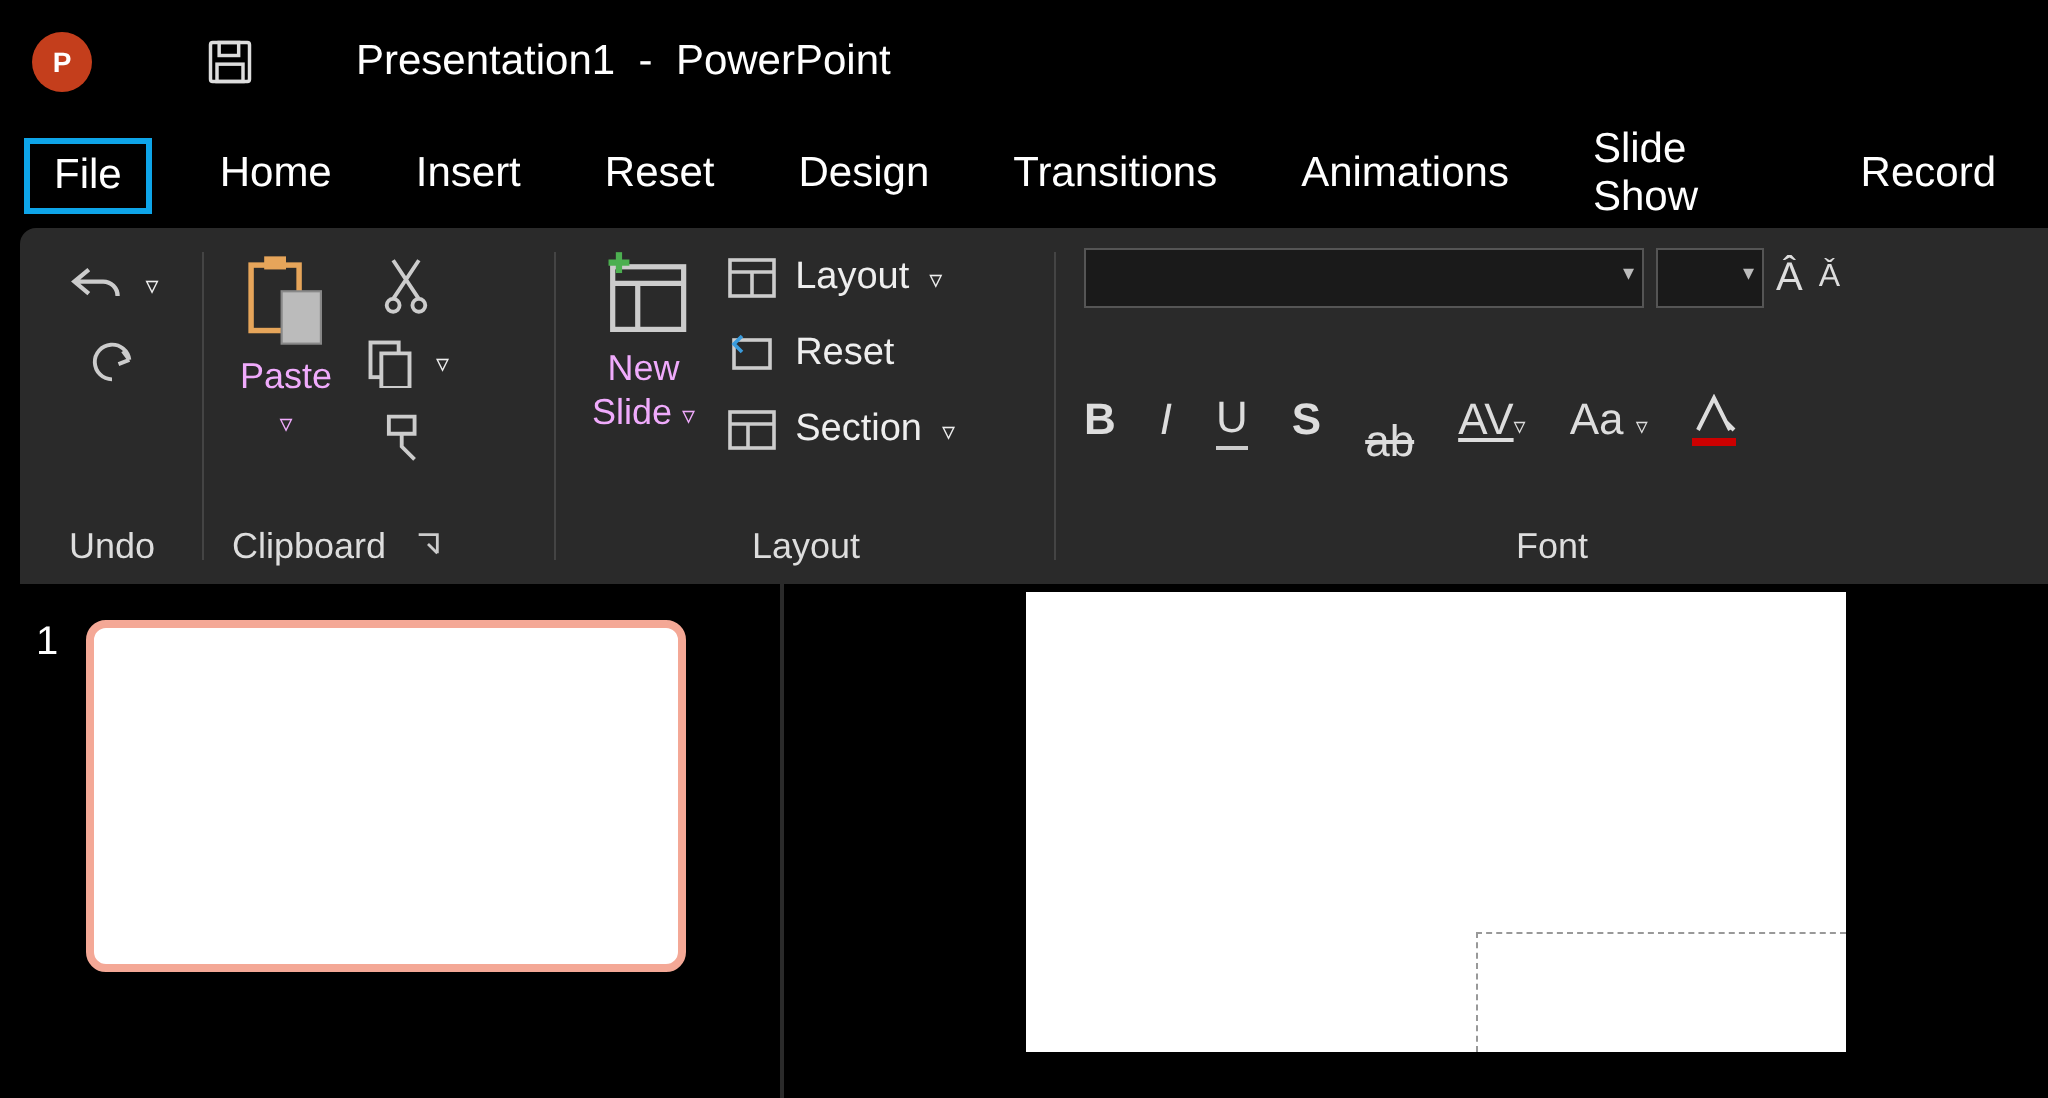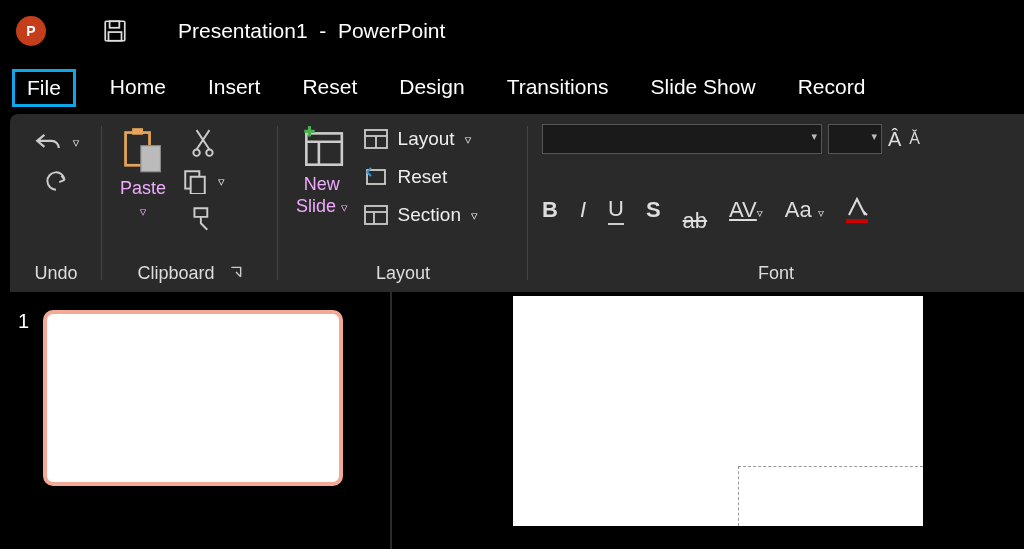--- a/index.html
+++ b/index.html
@@ -34,21 +34,21 @@
   .group {
     display: flex; flex-direction: column; justify-content: space-between;
     padding: 10px 14px 8px 14px; position: relative;
   }
   .group::after {
     content:""; position:absolute; right:0; top:12px; bottom:12px; width:1px; background:#444;
   }
   .group:last-child::after { display:none; }
   .group-body { display: flex; align-items: flex-start; gap: 12px; flex:1;}
   .group-label { text-align: center; font-size: 18px; color: #ddd; padding-top:4px;}
-  .group-label-row { display:flex; align-items:center; justify-content:center; gap:14px; }
+  .group-label-row { display:flex; align-items:center; gap:14px; }
   .launcher { font-size:14px; color:#ccc; }
 
   .vbtn { display:flex; flex-direction:column; align-items:center; gap:4px; font-size:18px; color:#f0abfc; padding:2px 4px; cursor:pointer;}
   .vbtn .lbl { line-height:1.2; text-align:center;}
 
   .col { display:flex; flex-direction:column; gap:10px; align-items:center; }
   .smallrow { display:flex; align-items:center; gap:10px; font-size:19px; color:#eee; cursor:pointer; }
 
   .icon { display:inline-flex; align-items:center; justify-content:center; }
 
@@ -99,20 +99,21 @@
   </div>
 </div>
 
 <div class="tabs">
   <div class="tab file-highlight">File</div>
   <div class="tab active">Home</div>
   <div class="tab">Insert</div>
   <div class="tab">Reset</div>
   <div class="tab">Design</div>
   <div class="tab">Transitions</div>
+  <div class="tab">Animations</div>
   <div class="tab">Slide Show</div>
   <div class="tab">Record</div>
 </div>
 
 <div class="ribbon">
 
   <div class="group" style="width:92px">
     <div class="group-body" style="flex-direction:column; align-items:center; gap:14px; padding-top:6px;">
       <span class="smallrow">
         <svg width="30" height="24" viewBox="0 0 24 20" fill="none" stroke="#ccc" stroke-width="1.8">

